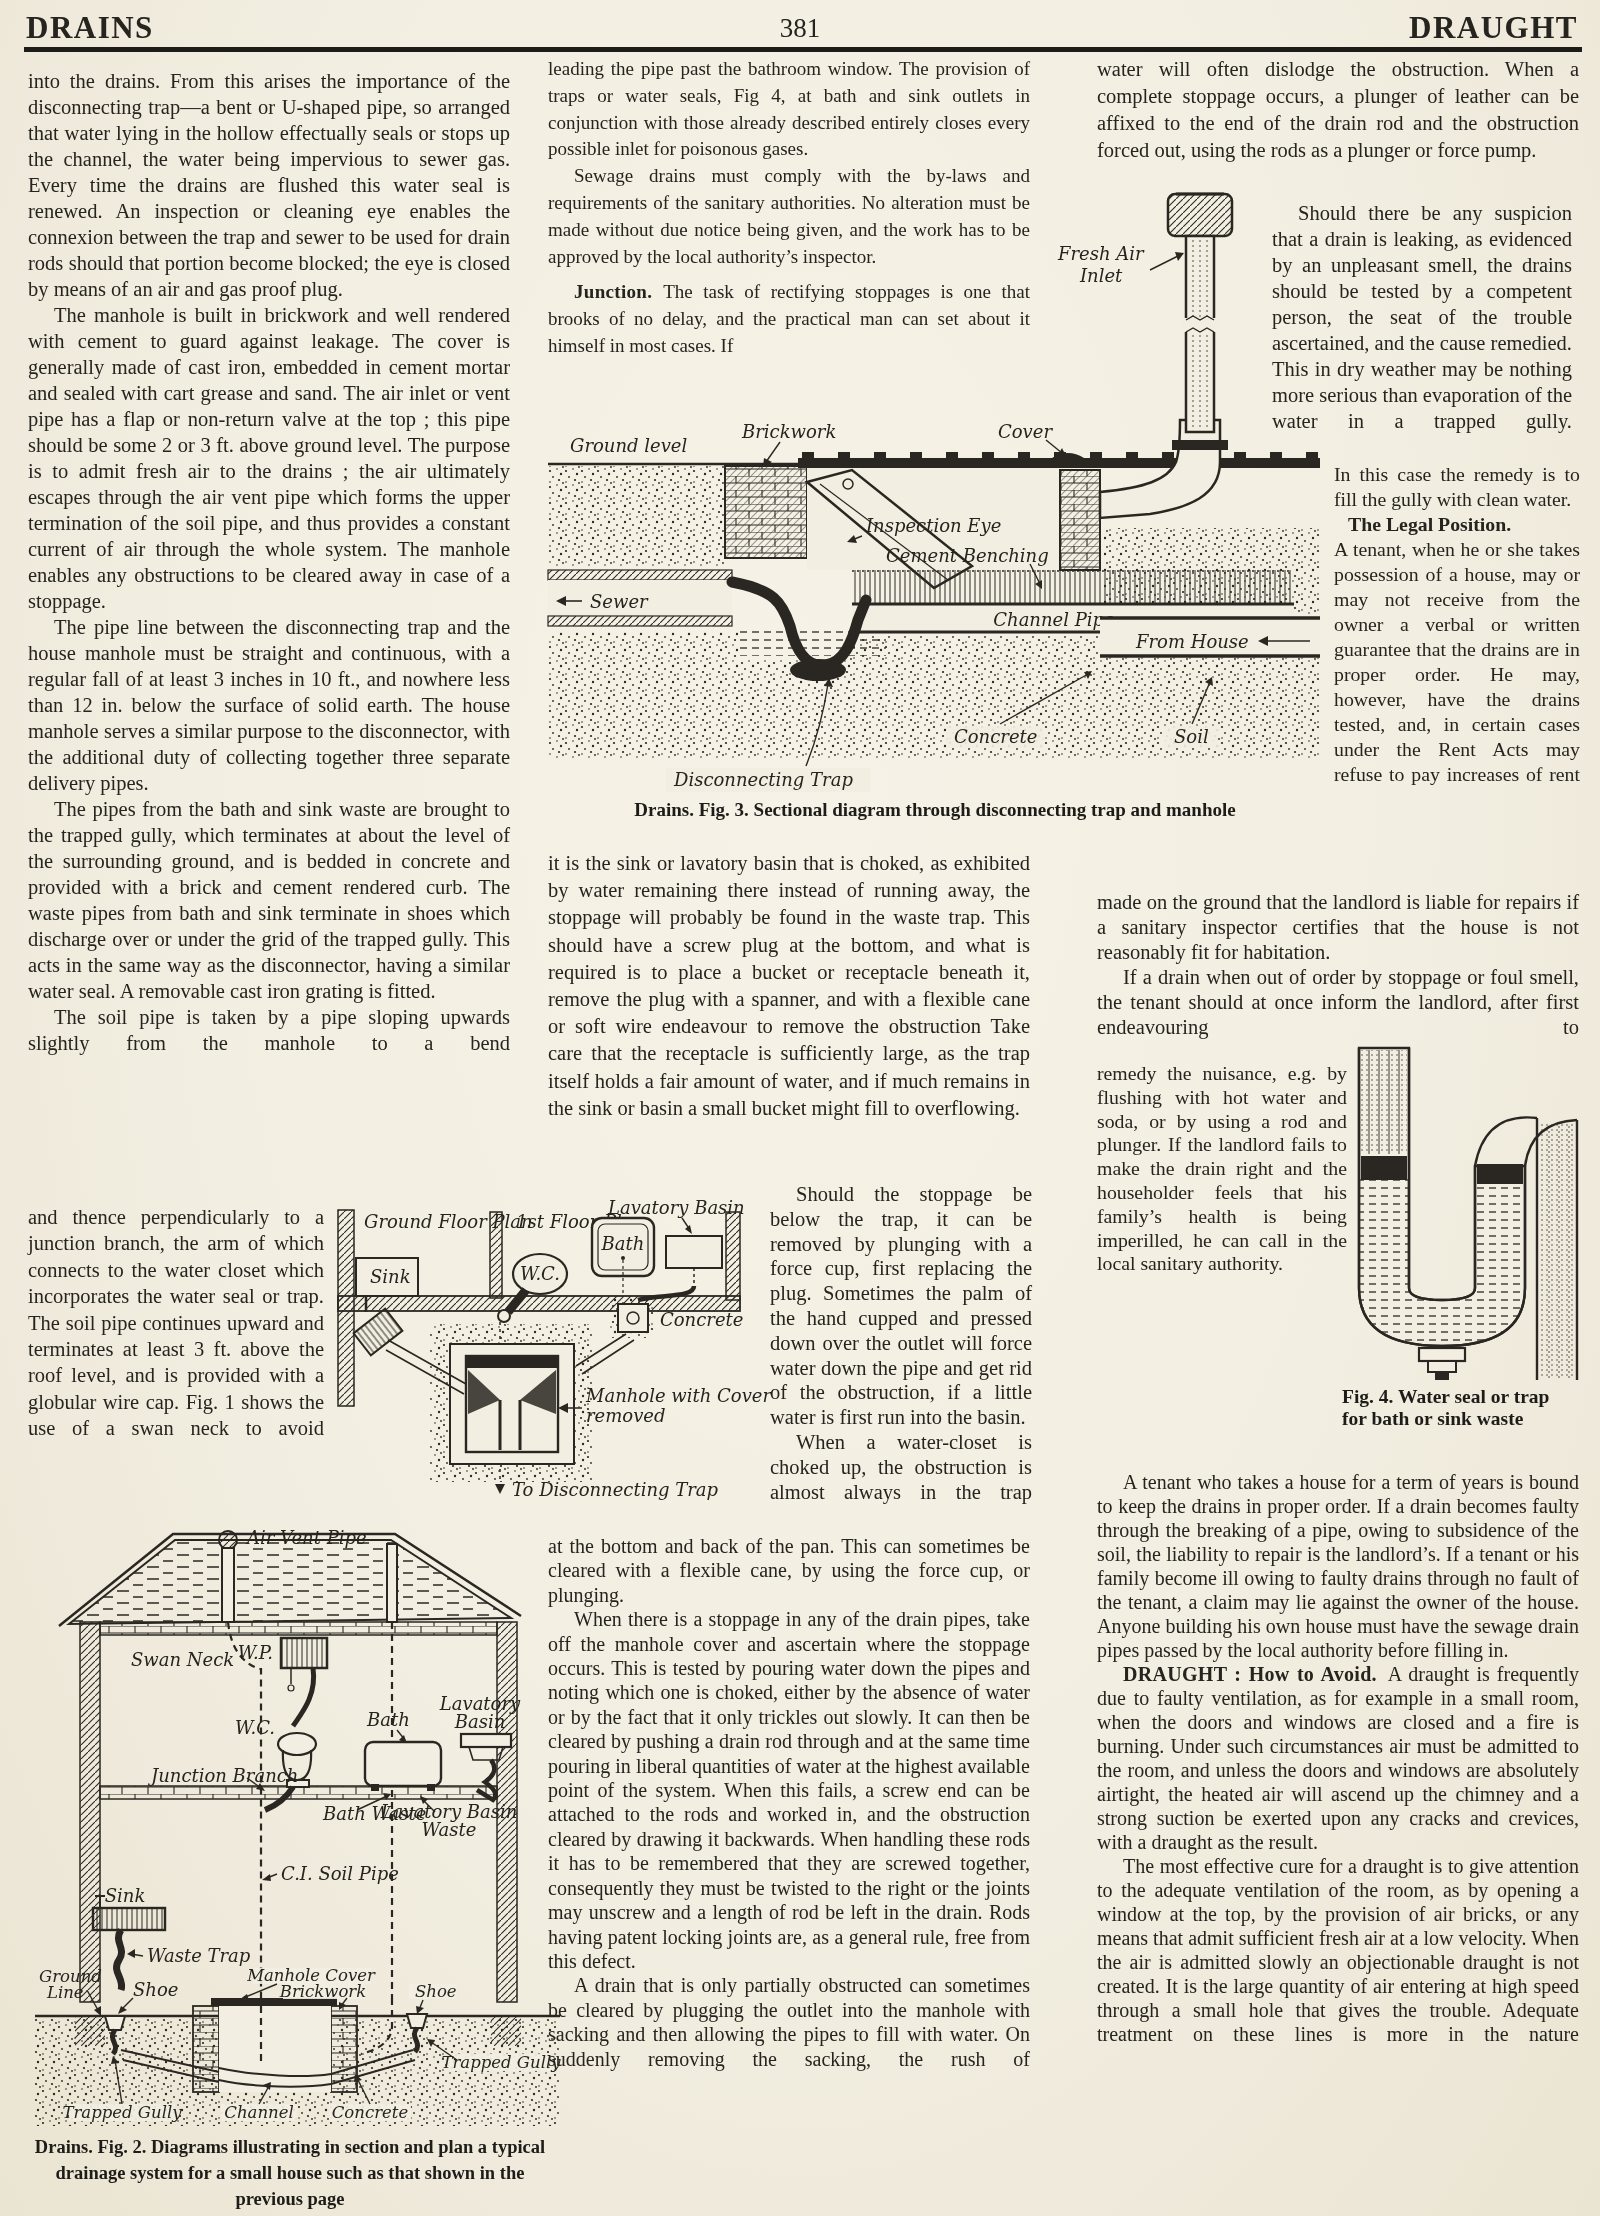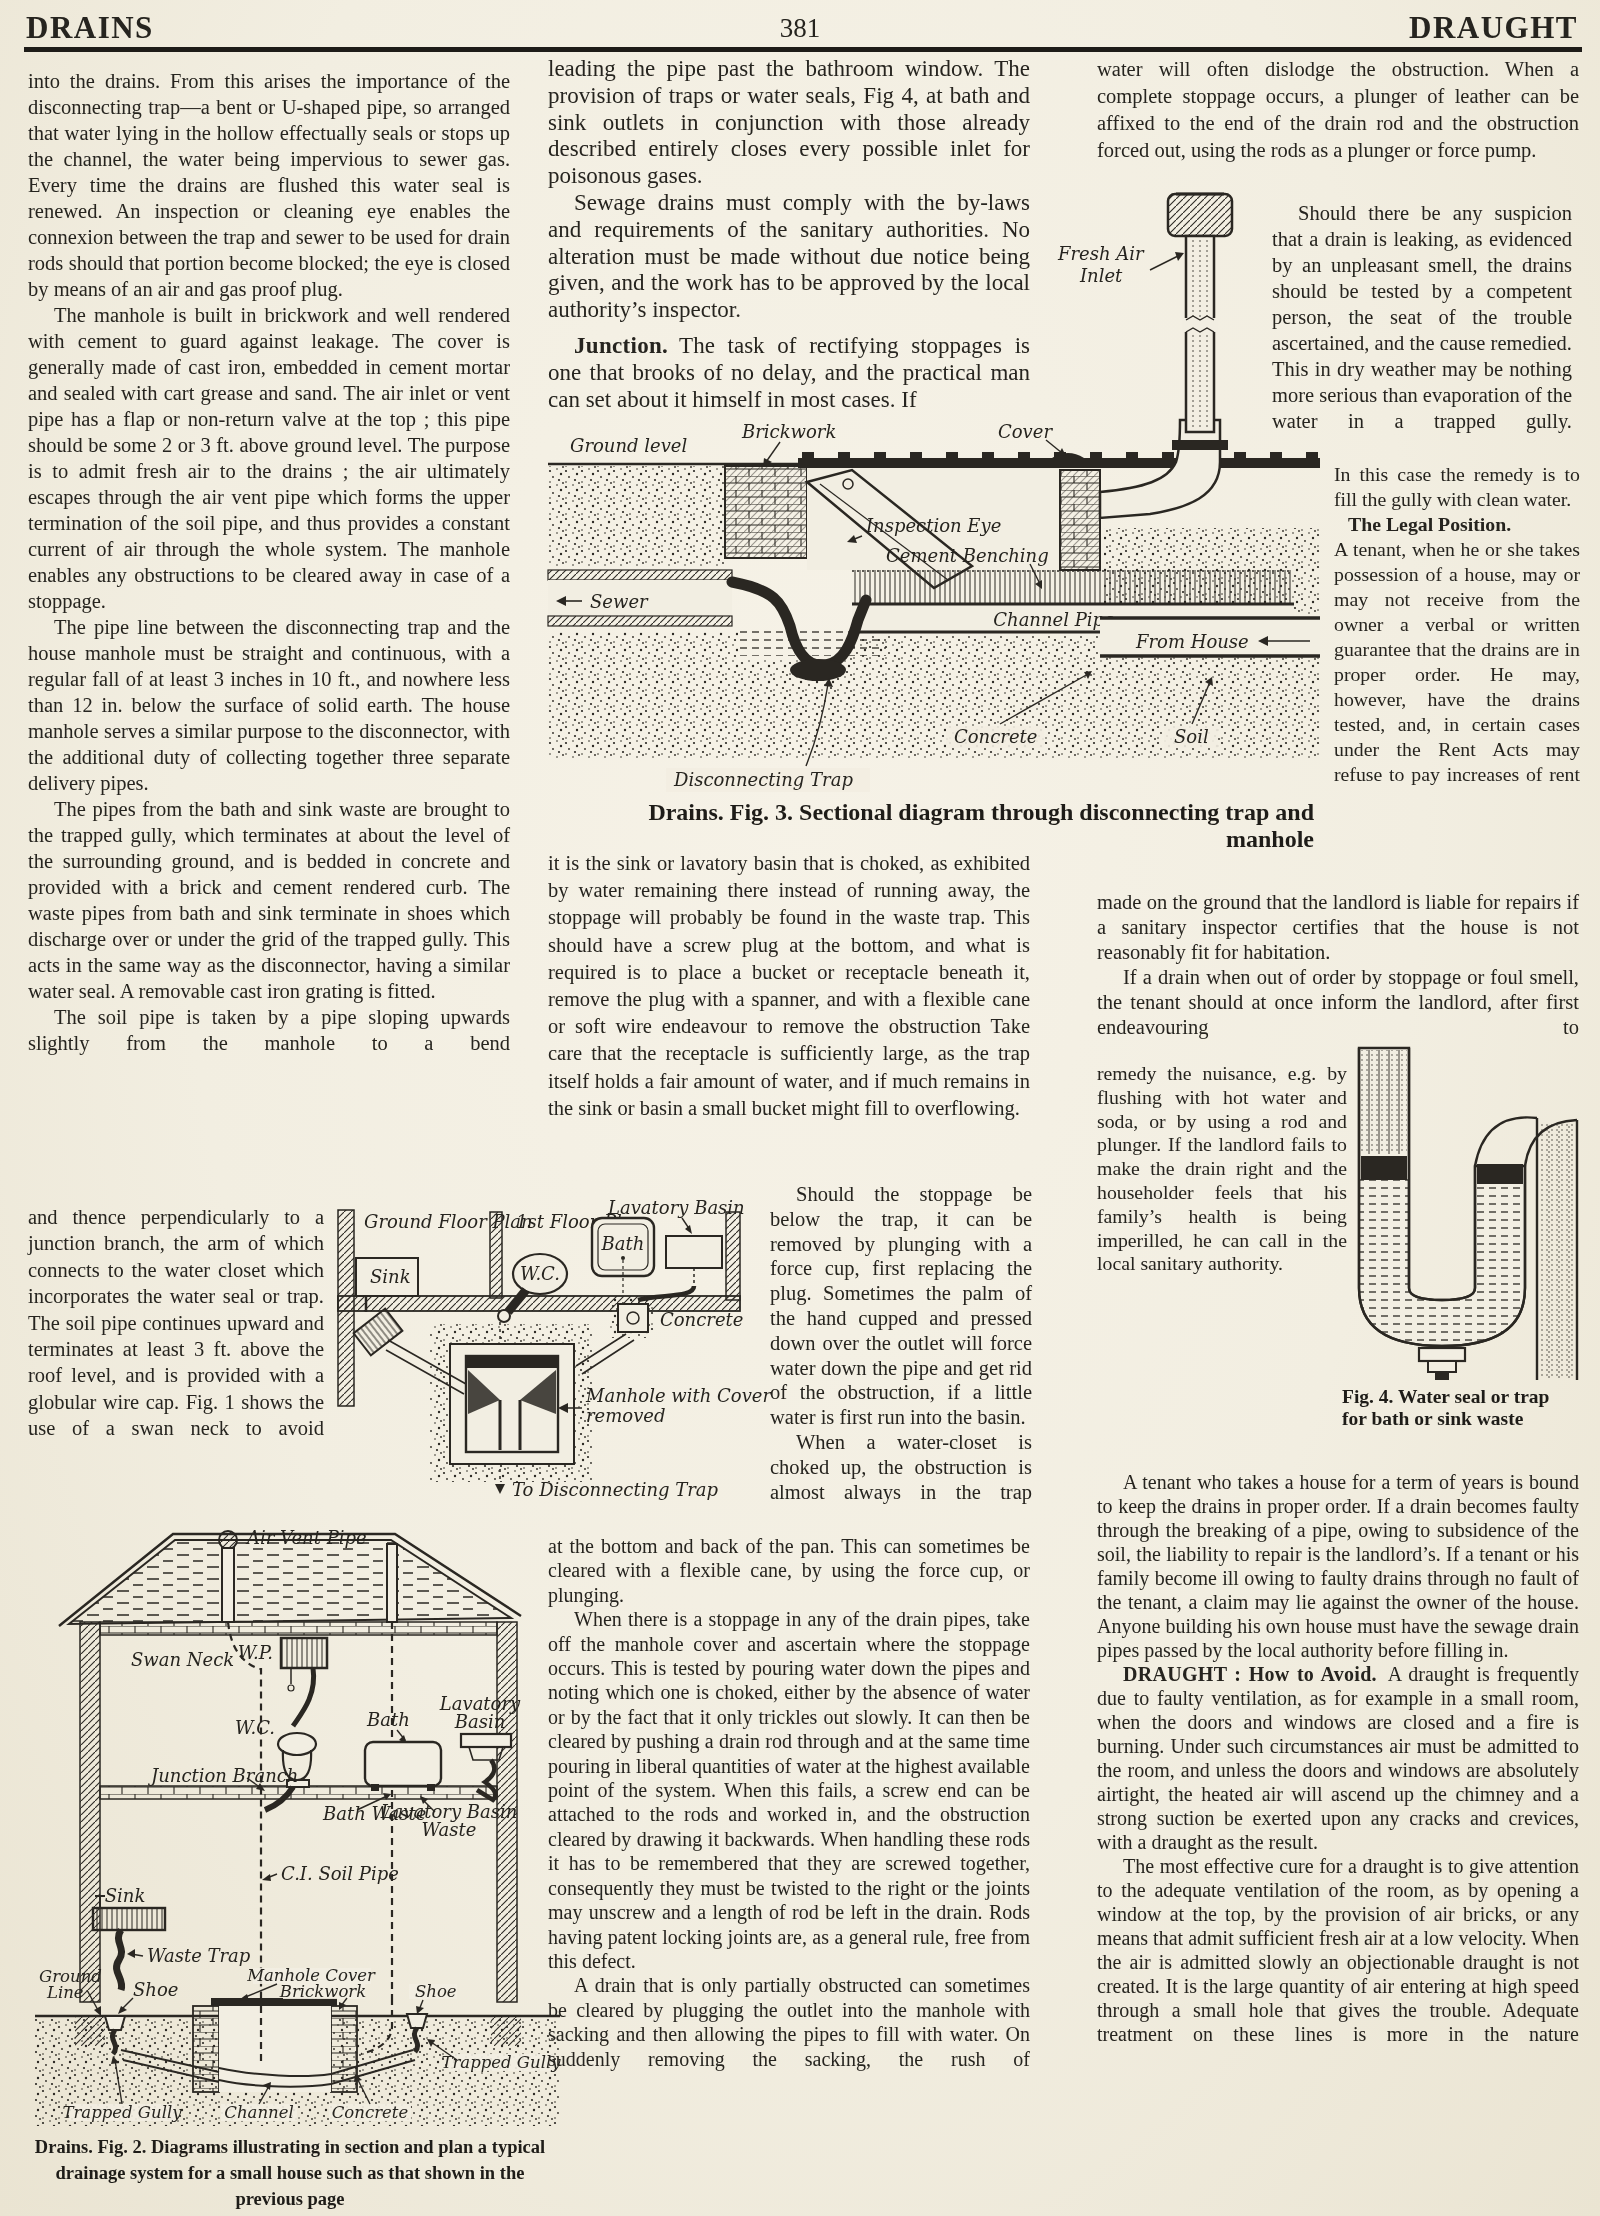--- a/index.html
+++ b/index.html
@@ -226,21 +226,21 @@
     <text x="234" y="590" class="fls" text-anchor="middle">Channel</text>
     <path d="M234,576 L244,558" stroke="#2a2722" stroke-width="1.4"></path>
       <polygon points="246,554 238,557 245,562" fill="#2a2722"></polygon>
     <rect x="304" y="576" width="82" height="17" fill="#f2eee2" opacity="0.92"></rect>
     <text x="345" y="590" class="fls" text-anchor="middle">Concrete</text>
     <path d="M345,576 L332,550" stroke="#2a2722" stroke-width="1.4"></path>
       <polygon points="330,546 329,554 337,552" fill="#2a2722"></polygon>
   </svg>
   <div class="cap" style="left:30px;top:2134px;width:520px;text-align:center;font-size:18.5px;line-height:26px">Drains.  Fig. 2.  Diagrams illustrating in section and plan a typical drainage system for a small house such as that shown in the previous page</div>
 
-  <div class="tb" style="left:548px;top:56px;width:482px;font-size:23px;line-height:26.8px">
+  <div class="tb" style="left:548px;top:56px;width:482px;font-size:19px;line-height:26.8px">
     <p>leading the pipe past the bathroom window. The provision of traps or water seals, Fig 4, at bath and sink outlets in conjunction with those already described entirely closes every possible inlet for poisonous gases.</p>
     <p class="ind">Sewage drains must comply with the by-laws and requirements of the sanitary authorities. No alteration must be made without due notice being given, and the work has to be approved by the local authority’s inspector.</p>
     <p class="ind mt"><b class="lead">Junction.</b><span>The task of rectifying stoppages is one that brooks of no delay, and the practical man can set about it himself in most cases.  If</span></p>
   </div>
 
   <svg class="fig" style="left:548px;top:420px" width="772" height="378" viewBox="0 0 772 378">
     <text x="22" y="32" class="fl">Ground level</text>
     <path d="M0,44 L252,44" stroke="#2a2722" stroke-width="2.5"></path>
     <rect x="0" y="46" width="177" height="100" fill="url(#ps)"></rect>
     <rect x="0" y="212" width="190" height="126" fill="url(#ps)"></rect>
@@ -297,21 +297,21 @@
       <polygon points="544,251 536,252 540,259" fill="#2a2722"></polygon>
     <rect x="616" y="306" width="54" height="22" fill="#f2eee2" opacity="0.92"></rect>
     <text x="626" y="323" class="fl">Soil</text>
     <path d="M644,304 L662,262" stroke="#2a2722" stroke-width="1.4"></path>
       <polygon points="664,257 657,262 665,266" fill="#2a2722"></polygon>
     <rect x="118" y="348" width="204" height="24" fill="#f2eee2" opacity="0.92"></rect>
     <text x="126" y="366" class="fl">Disconnecting Trap</text>
     <path d="M258,346 C270,316 276,290 280,264" fill="none" stroke="#2a2722" stroke-width="1.4"></path>
       <polygon points="281,258 276,266 285,267" fill="#2a2722"></polygon>
   </svg>
-  <div class="cap" style="left:556px;top:799px;width:758px;text-align:right;font-size:24px">Drains.  Fig. 3.  Sectional diagram through disconnecting trap and manhole</div>
+  <div class="cap" style="left:556px;top:799px;width:758px;text-align:center;font-size:19px">Drains.  Fig. 3.  Sectional diagram through disconnecting trap and manhole</div>
 
   <svg class="fig" style="left:1050px;top:192px" width="290" height="240" viewBox="0 0 290 240">
     <rect x="118" y="2" width="64" height="42" rx="7" fill="url(#ph)" stroke="#2a2722" stroke-width="2.5"></rect>
     <path d="M126,2 L174,2" stroke="#2a2722" stroke-width="3"></path>
     <rect x="136" y="44" width="28" height="196" fill="#f2eee2" stroke="#2a2722" stroke-width="2.5"></rect>
     <path d="M143,48 V236 M150,48 V236 M157,48 V236" stroke="#2a2722" stroke-width="0.8" stroke-dasharray="2,3"></path>
     <rect x="132" y="126" width="36" height="14" fill="#f2eee2"></rect>
     <path d="M136,128 l7,-4 l7,4 l7,-4 l7,4 M136,140 l7,-4 l7,4 l7,-4 l7,4" fill="none" stroke="#2a2722" stroke-width="1.4"></path>
     <text x="8" y="68" class="fl">Fresh Air</text>
     <text x="30" y="90" class="fl">Inlet</text>

